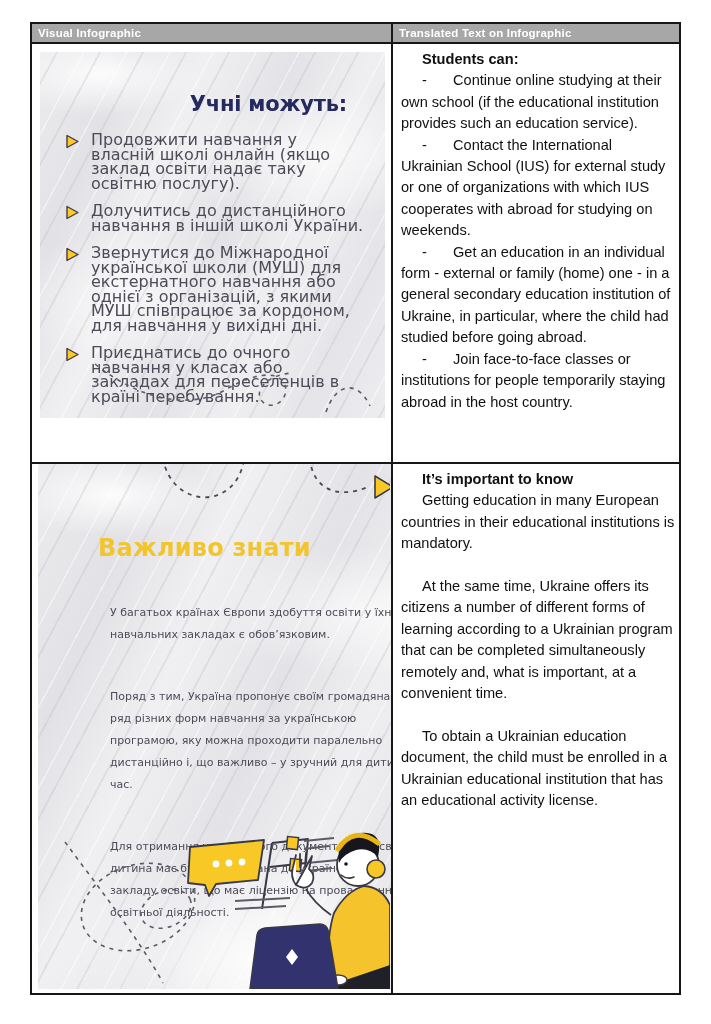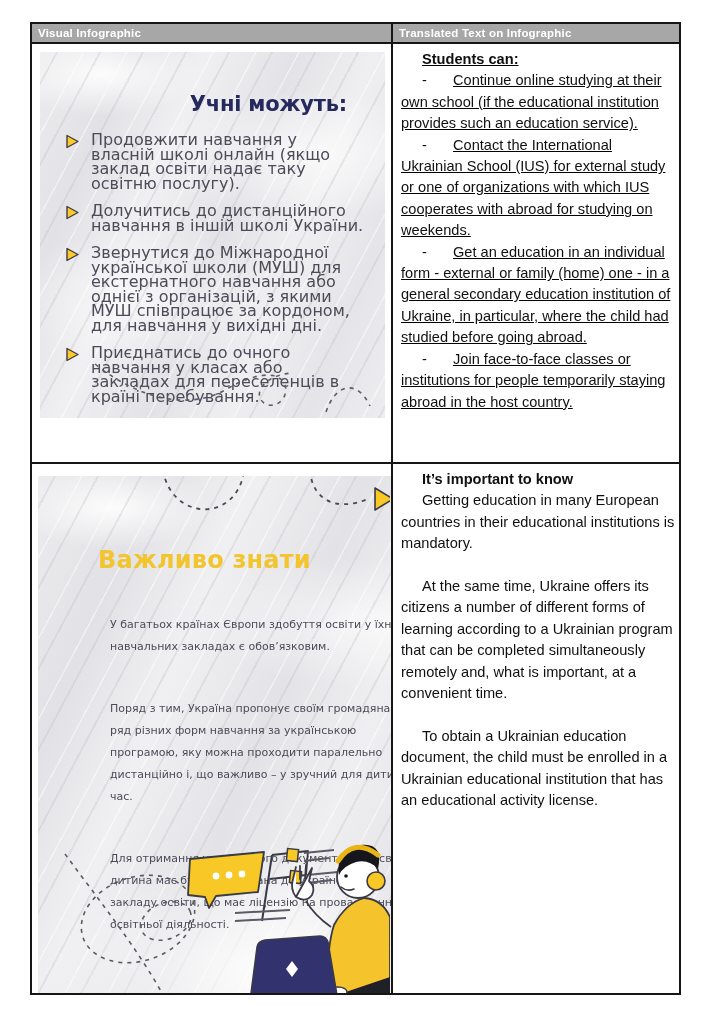--- a/index.html
+++ b/index.html
@@ -11,21 +11,21 @@
   .doc-table {
     position:absolute; left:30px; top:22px;
     border:2px solid #161616; background:#fff;
     display:grid;
     grid-template-columns:361px 286px;
     grid-template-rows:20px 420px 529px;
   }
   .cell { box-sizing:border-box; position:relative; overflow:hidden; }
   .c-left { border-right:2px solid #161616; }
   .r-hdr { background:#a7a7a7; border-bottom:2px solid #161616; }
-  .r-one { border-bottom:2px solid #161616;text-decoration:underline; }
+  .r-one { border-bottom:2px solid #161616; }
   .hdr-label {
     color:#ffffff; font-weight:bold; font-size:11.5px; line-height:18px;
     padding-left:6px; letter-spacing:.2px; white-space:nowrap;
   }
 
   
   .trans { padding:5px 3px 0 8px; font-size:14.6px; line-height:21.4px; color:#101010; }
   .trans p { margin:0; }
   .trans .heading { font-weight:bold; text-indent:21px; }
   .dash { display:inline-block; width:31px; margin-left:21px; }
@@ -37,21 +37,21 @@
     position:absolute; overflow:hidden;
     background-color:#e9e9eb;
     background-image:
       repeating-linear-gradient(118deg, rgba(255,255,255,.45) 0 1.5px, rgba(0,0,0,0) 1.5px 14px, rgba(172,172,180,.22) 14px 16px, rgba(0,0,0,0) 16px 38px),
       radial-gradient(140px 60px at 18% 6%, rgba(255,255,255,.9), rgba(255,255,255,0) 70%),
       radial-gradient(220px 90px at 78% 28%, rgba(255,255,255,.65), rgba(255,255,255,0) 72%),
       radial-gradient(200px 100px at 28% 68%, rgba(255,255,255,.55), rgba(255,255,255,0) 70%),
       linear-gradient(112deg,#ececee 0%,#e2e2e6 18%,#f0f0f2 34%,#e3e3e7 52%,#efeff1 68%,#e5e5e9 84%,#ededf0 100%);
   }
   #info1 { left:8px; top:8px; width:345px; height:366px; }
-  #info2 { left:6px; top:12px; width:420px; height:525px;
+  #info2 { left:6px; top:0; width:420px; height:525px;
     background-image:
       radial-gradient(300px 150px at 55% 94%, rgba(255,255,255,.85), rgba(255,255,255,0) 75%),
       repeating-linear-gradient(118deg, rgba(255,255,255,.45) 0 1.5px, rgba(0,0,0,0) 1.5px 14px, rgba(172,172,180,.22) 14px 16px, rgba(0,0,0,0) 16px 38px),
       radial-gradient(140px 60px at 18% 6%, rgba(255,255,255,.9), rgba(255,255,255,0) 70%),
       radial-gradient(220px 90px at 78% 28%, rgba(255,255,255,.65), rgba(255,255,255,0) 72%),
       linear-gradient(112deg,#ececee 0%,#e2e2e6 18%,#f0f0f2 34%,#e3e3e7 52%,#efeff1 68%,#e5e5e9 84%,#ededf0 100%);
   }
 
   .info1-title {
     margin:40px 38px 0 0; text-align:right;

